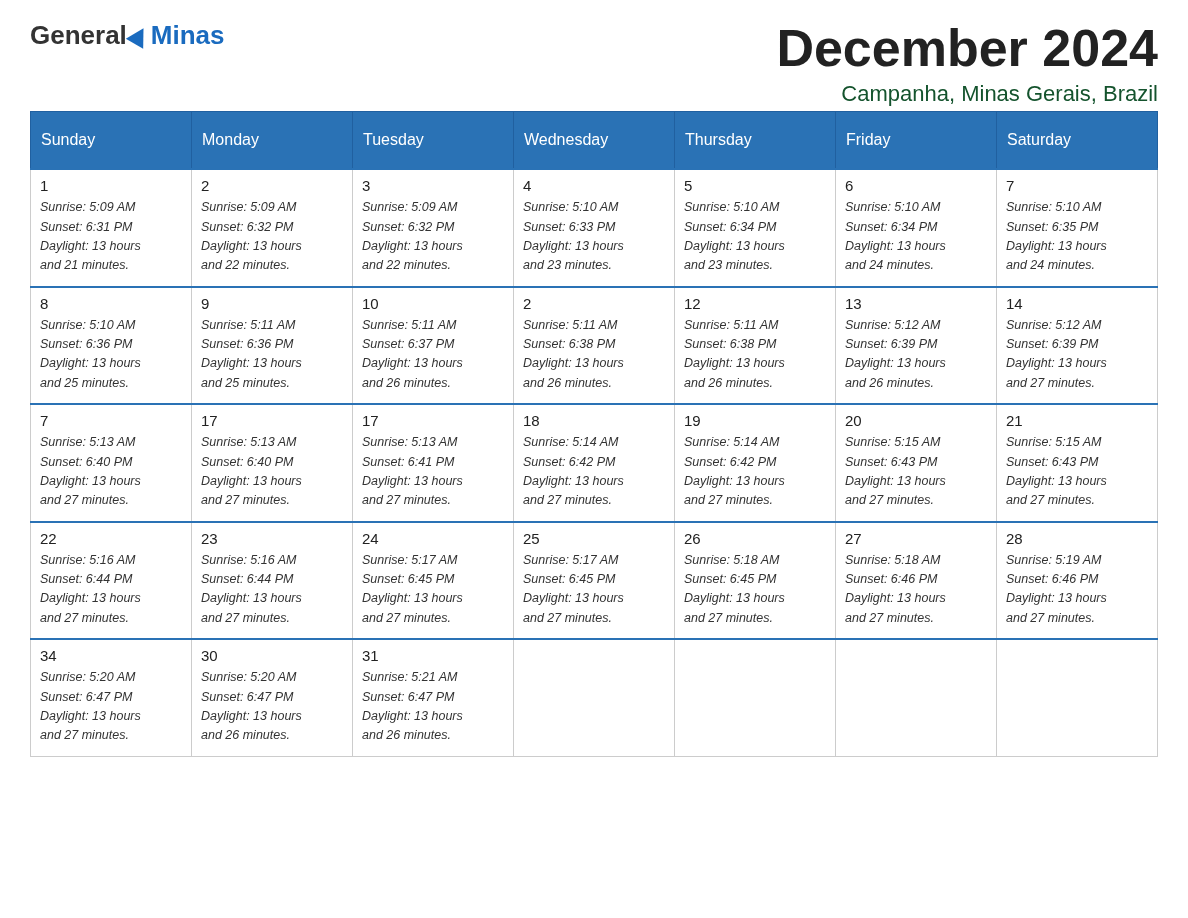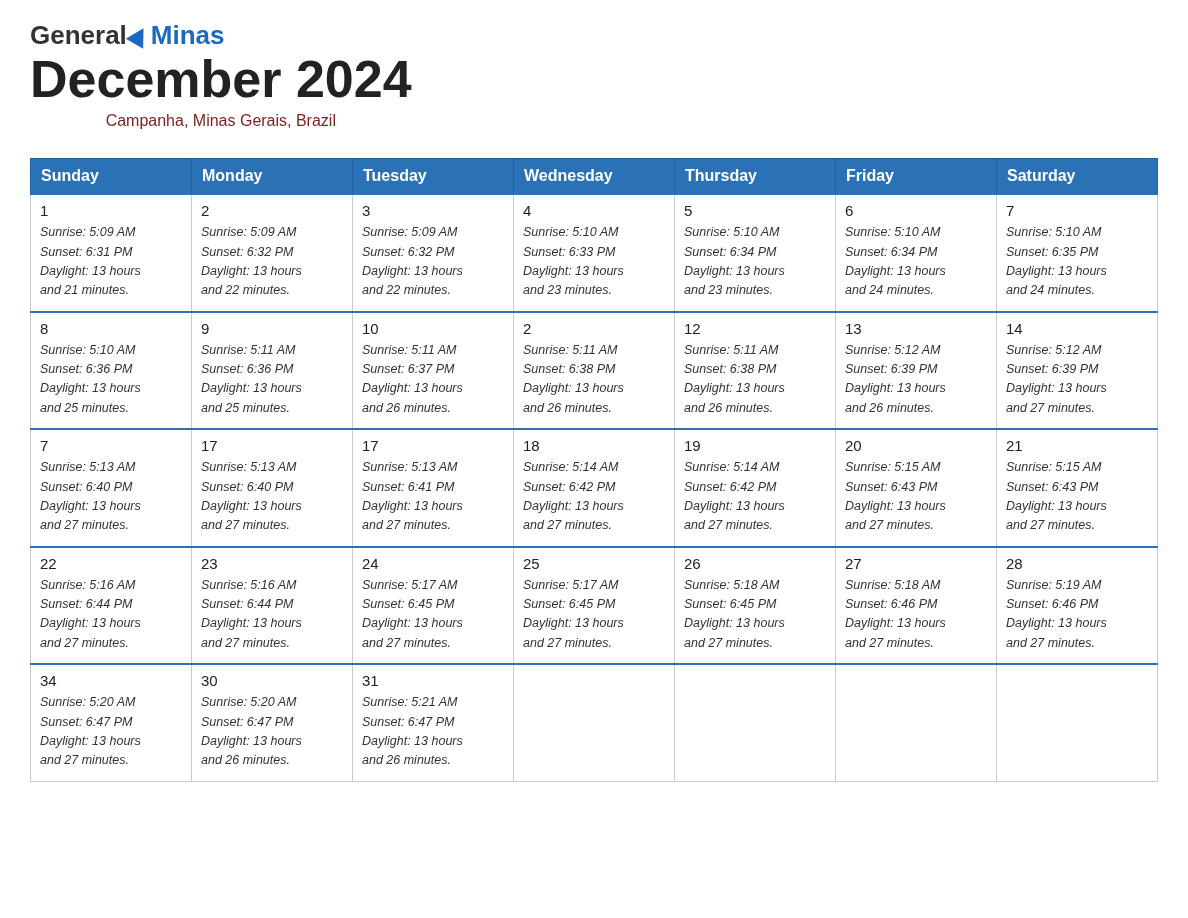--- a/index.html
+++ b/index.html
@@ -7,22 +7,21 @@
       font-family: Arial, Helvetica, sans-serif;
       background: #ffffff;
       width: 1188px;
       min-height: 918px;
       padding: 20px 30px 30px 30px;
     }
     .header-area {
       display: flex;
       justify-content: space-between;
       align-items: flex-start;
-      margin-bottom: 28px;
-      flex-direction: column;
+      margin-bottom: 4px;
     }
     .logo-area {
       display: flex;
       flex-direction: column;
       align-items: flex-start;
     }
     .logo-text {
       display: flex;
       align-items: center;
       font-size: 26px;
@@ -35,44 +34,44 @@
       width: 0;
       height: 0;
       border-left: 10px solid transparent;
       border-right: 10px solid transparent;
       border-bottom: 18px solid #1a6bbf;
       margin: 0 2px;
       transform: rotate(30deg);
       display: inline-block;
     }
     .title-area {
-      text-align: center;
+      text-align: right;
     }
     .page-title {
       font-size: 52px;
       font-weight: bold;
       color: #222;
       line-height: 1.1;
     }
     .subtitle {
-      font-size: 16px;
-      color: #7f1d1d;
+      font-size: 22px;
+      color: #14532d;
       margin-top: 4px;
     }
     .calendar-table {
       width: 100%;
       border-collapse: collapse;
       border: 1px solid #aaa;
     }
     .calendar-table th {
       background-color: #2a72b5;
       color: white;
       font-size: 16px;
-      font-weight: bold;
-      padding: 8px 10px;
+      font-weight: normal;
+      padding: 19px 10px;
       text-align: left;
       border: 1px solid #2060a0;
     }
     .calendar-table td {
       vertical-align: top;
       padding: 7px 9px 10px 9px;
       border: 1px solid #ccc;
       width: 14.28%;
       font-size: 13px;
       color: #333;

